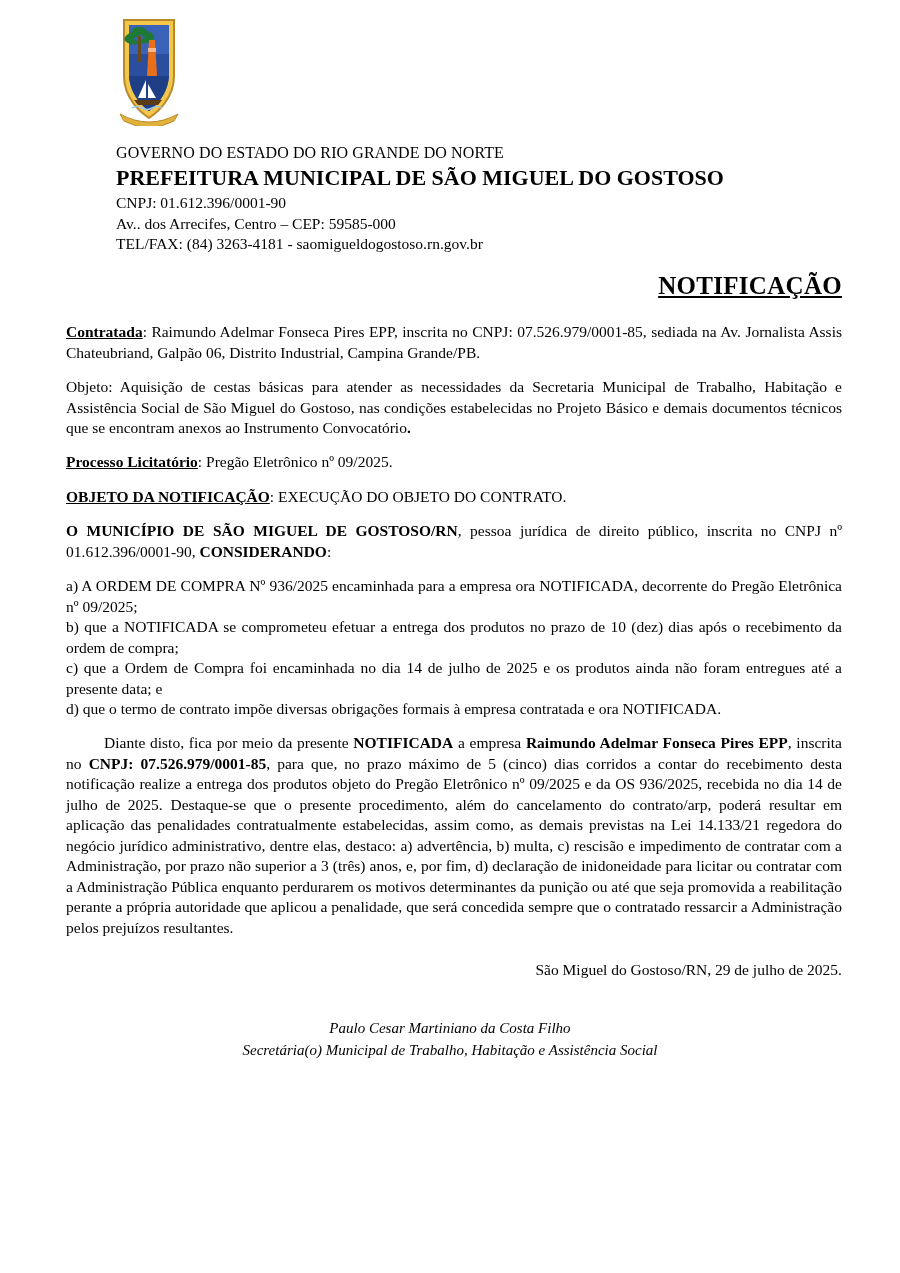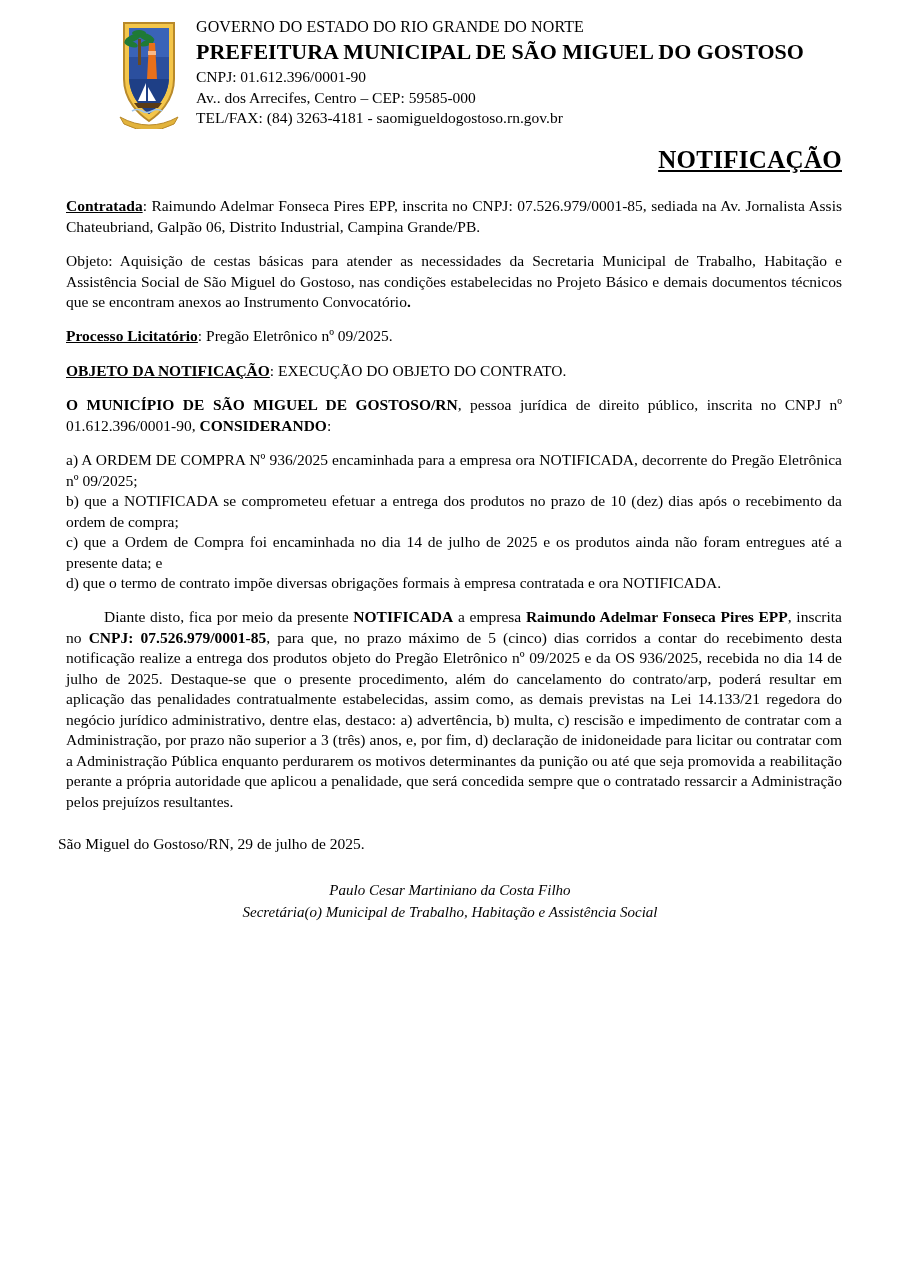--- a/index.html
+++ b/index.html
@@ -19,23 +19,24 @@
     width: 900px;
     min-height: 1273px;
     box-sizing: border-box;
     padding: 14px 58px 0 58px;
     position: relative;
   }
 
   
   .header {
     display: flex;
-    align-items: flex-end;
+    align-items: flex-start;
     gap: 14px;
     padding-left: 58px;
+    flex-direction: column;
   }
   .brasao {
     width: 66px;
     height: 112px;
     flex: 0 0 66px;
     position: relative;
   }
   .brasao svg { display: block; }
   .header-text {
     padding-top: 2px;
@@ -70,22 +71,22 @@
     margin: 0 0 14px 8px;
     text-align: justify;
     text-justify: inter-word;
   }
   p.tight { margin-bottom: 0; }
   .u { text-decoration: underline; }
   .b { font-weight: bold; }
   .indent { text-indent: 38px; }
 
   .sign-date {
-    text-align: left;
-    margin: 22px 0 26px 0;
+    text-align: right;
+    margin: 22px 0 38px 0;
     font-family: Liberation Serif, serif;
   }
   .signature {
     text-align: center;
     line-height: 1.45;
     margin-top: 22px;
   }
   .signature div { font-size: 15px; font-style: italic; }
   .spacer-bottom { height: 170px; }
 </style>

